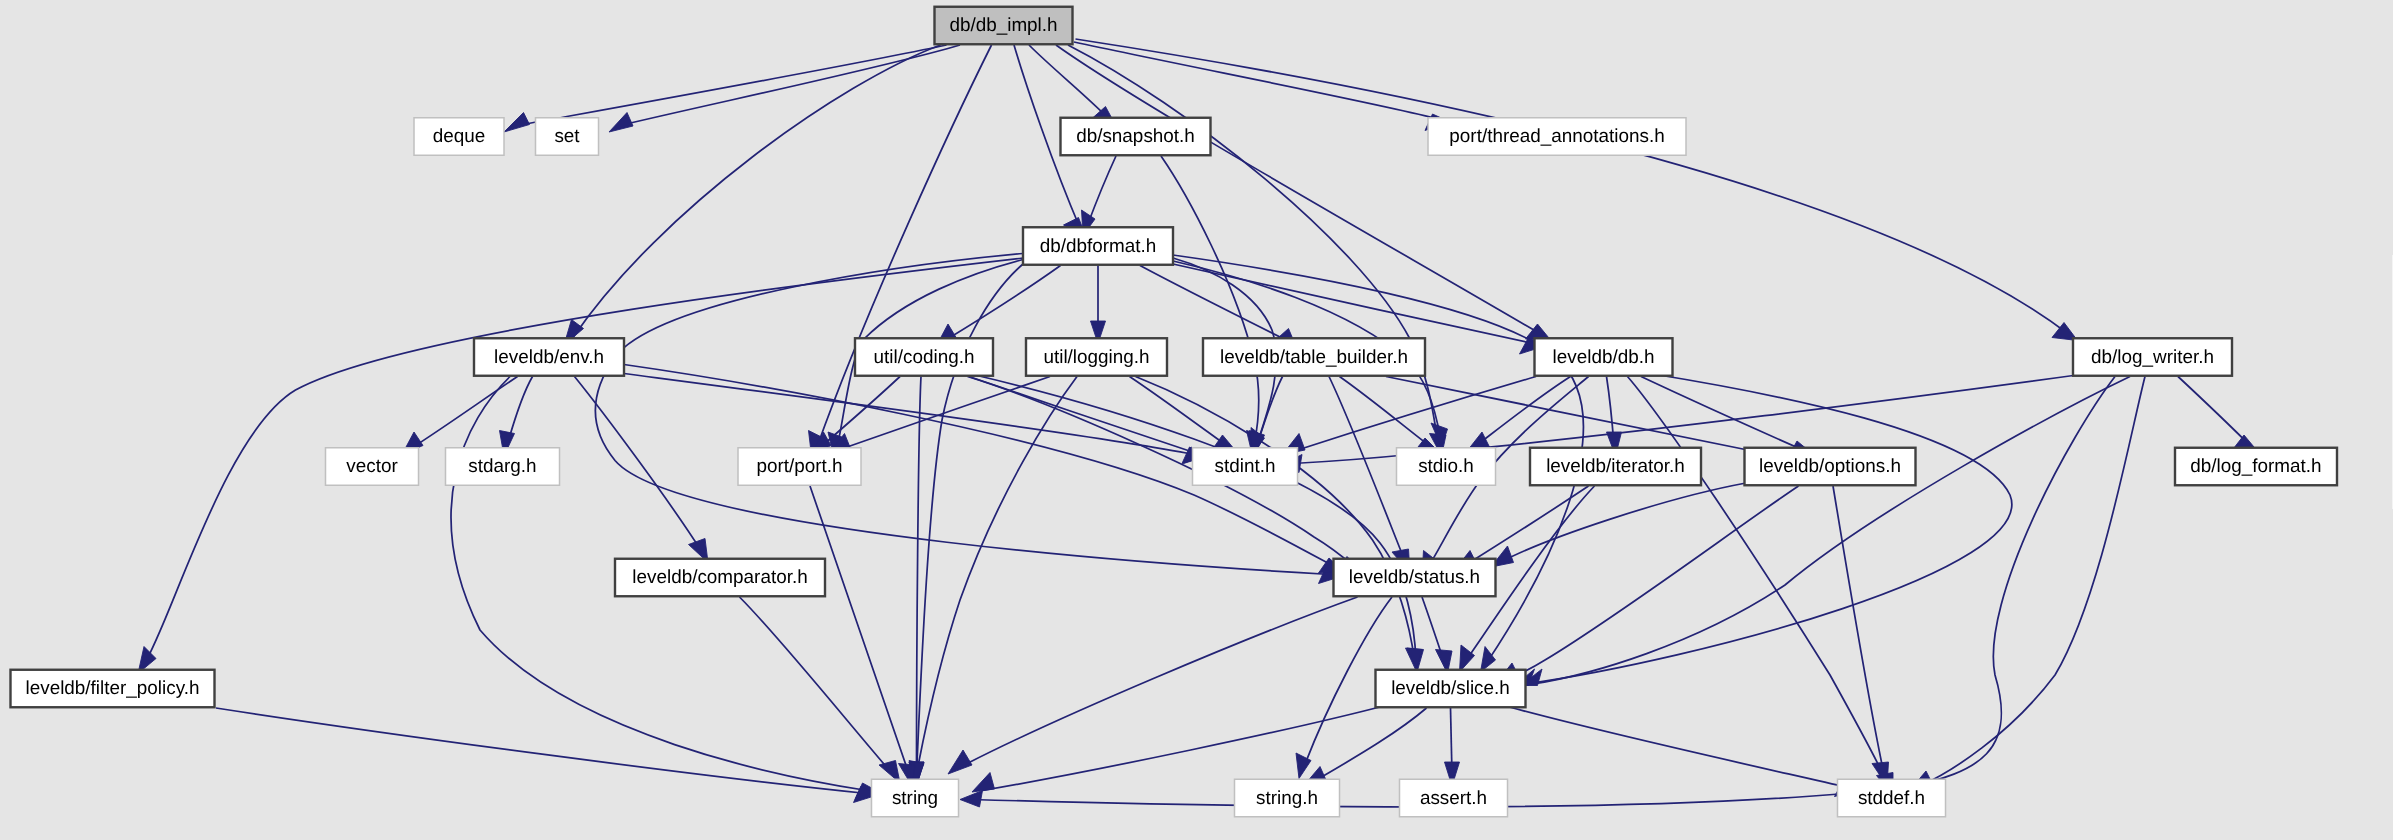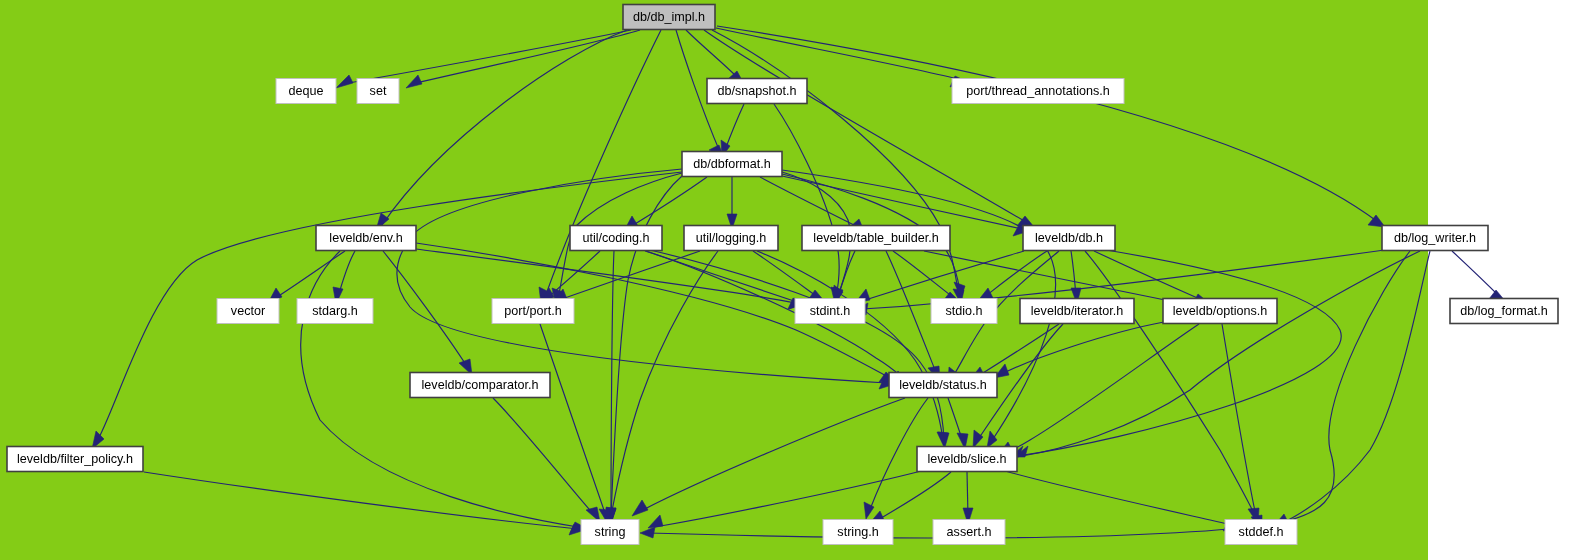--- a/index.html
+++ b/index.html
@@ -9,23 +9,23 @@
     background: #ffffff;
   }
   body {
     width: 1595px;
     height: 560px;
     font-family: "Liberation Sans", sans-serif;
     overflow: hidden;
   }
   #graph-root {
     position: relative;
-    width: 1428px;
+    width: 1595px;
     height: 560px;
-    background: #84cc16;
+    background: #e5e5e5;
   }
   svg#graph-svg {
     position: absolute;
     top: 0;
     left: 0;
     width: 1595px;
     height: 560px;
     display: block;
   }
   .edge-path {

